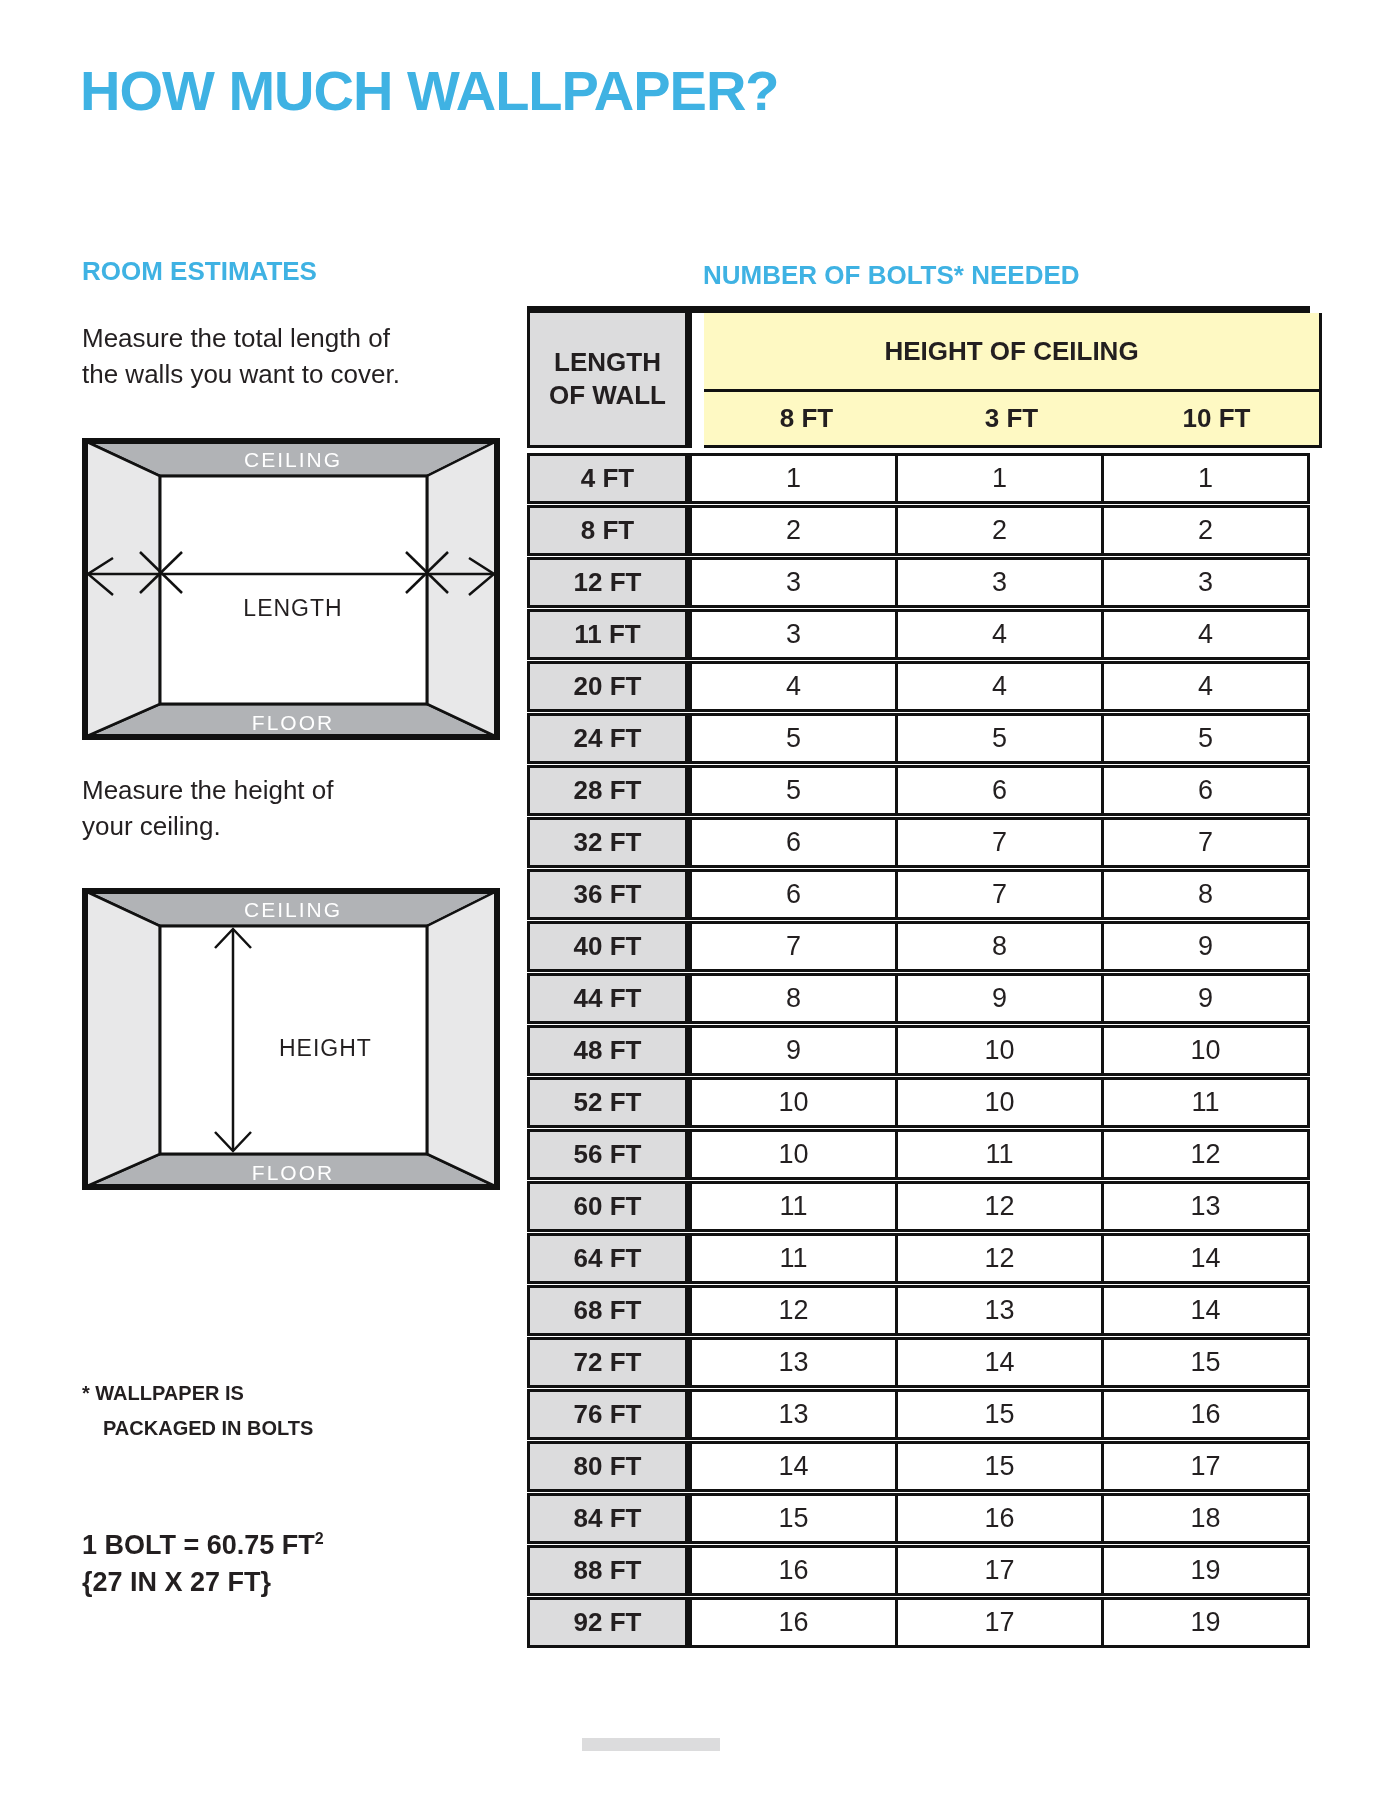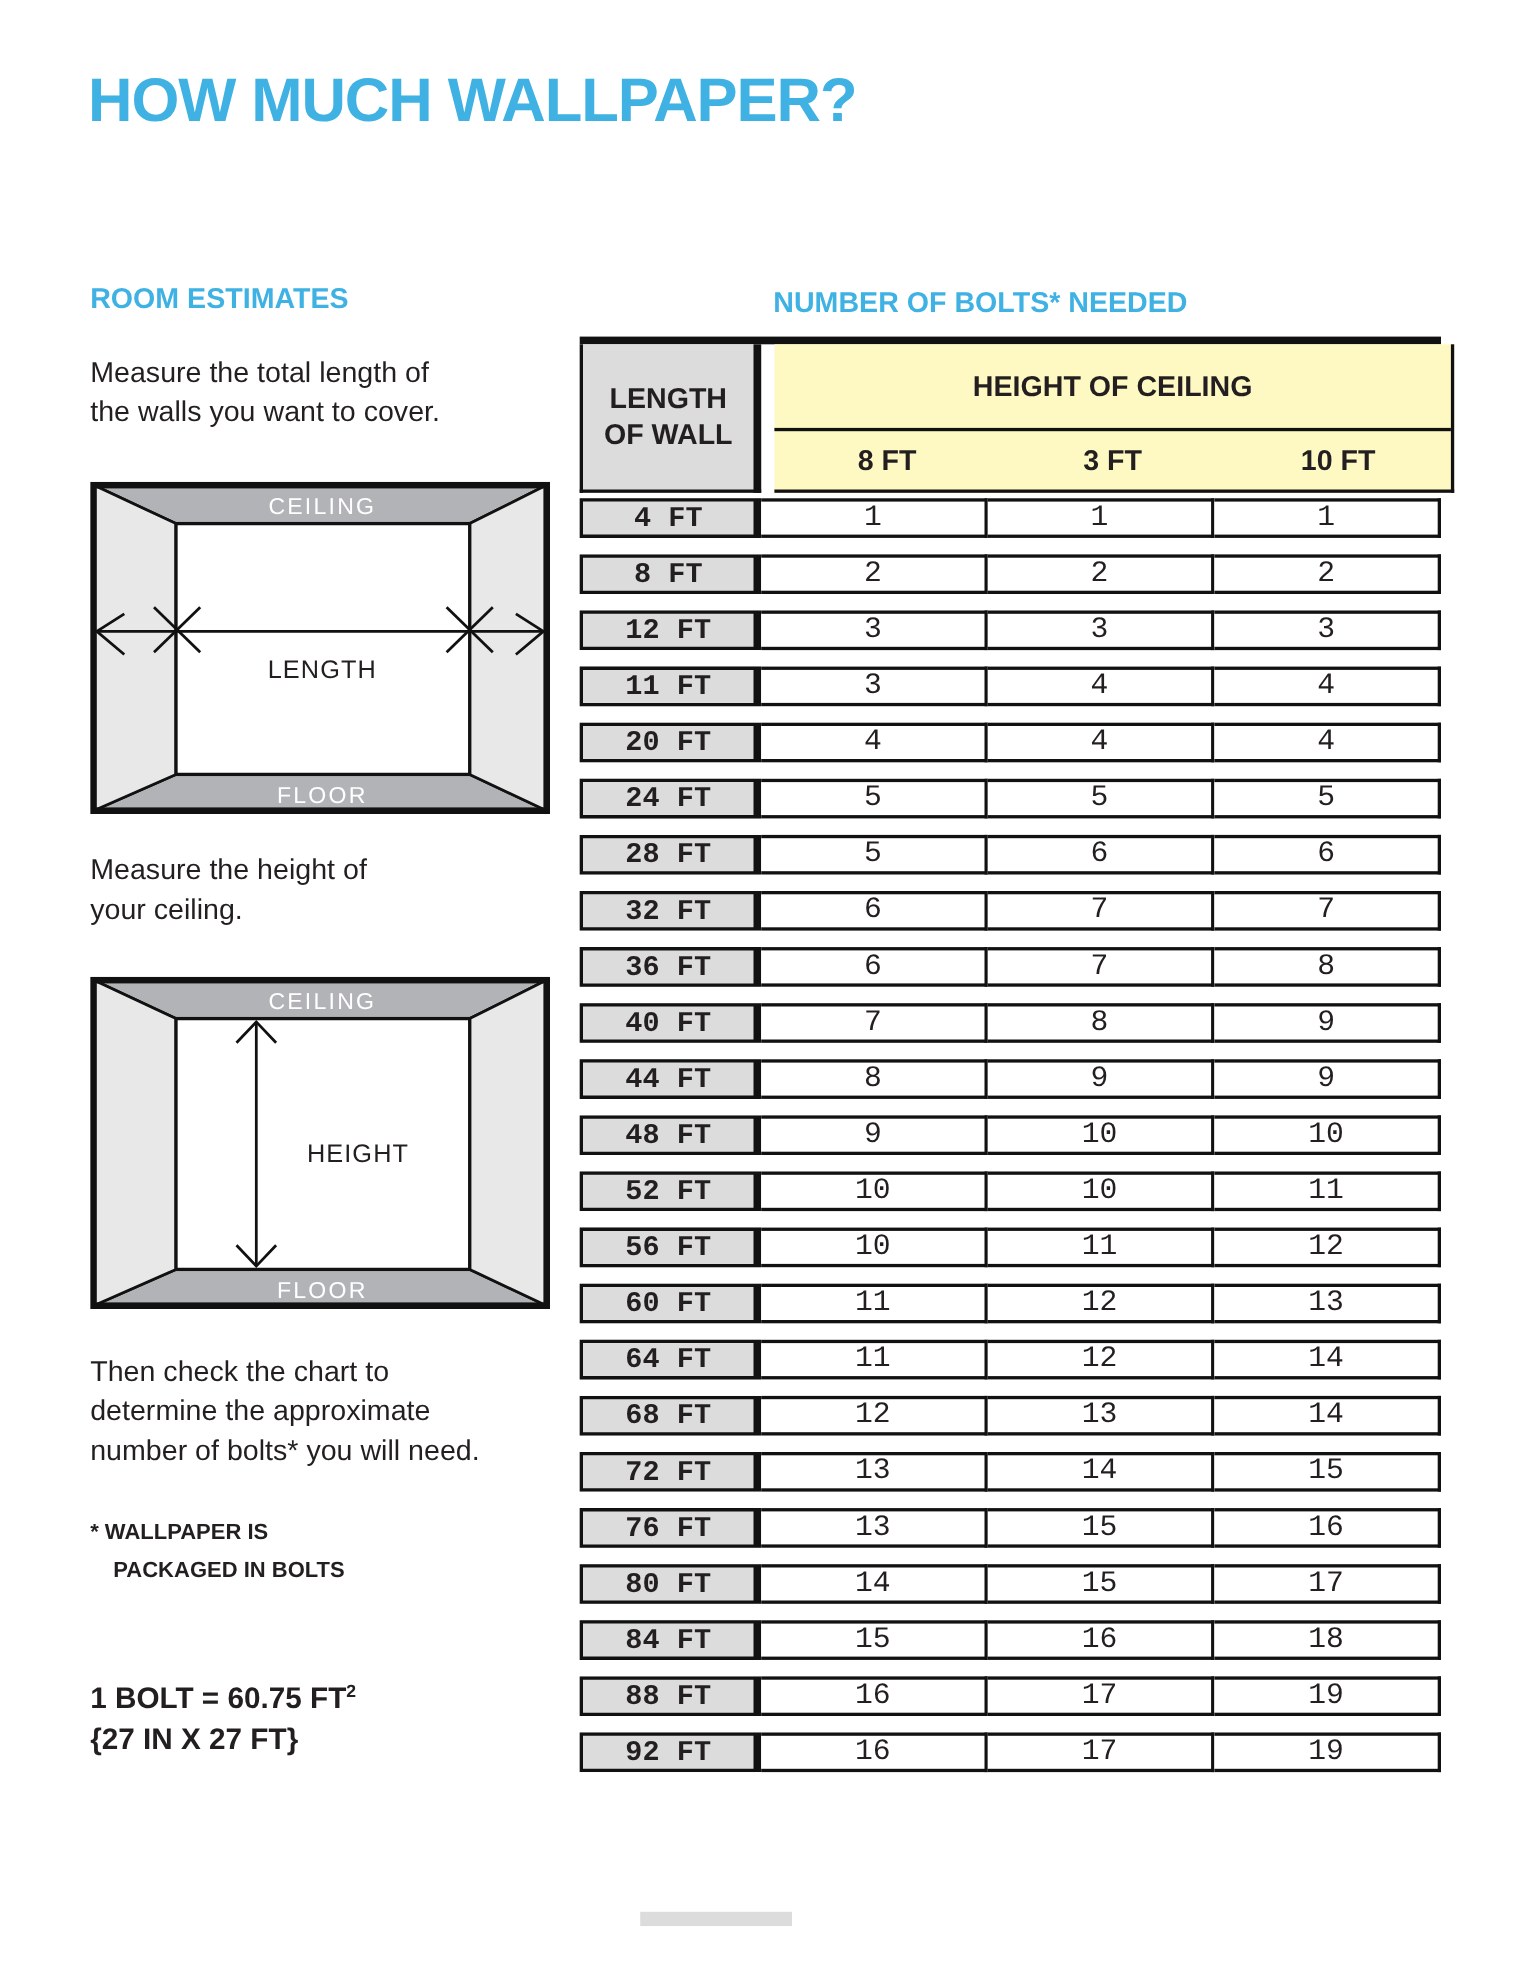--- a/index.html
+++ b/index.html
@@ -47,21 +47,21 @@
     font-weight:bold; font-size:26px; line-height:33px; padding:0 14px;
   }
   .th-right { box-sizing:border-box; background:#fef9c3; border-right:3px solid #111111; border-bottom:3px solid #111111; }
   .th-group {
     height:76px; border-bottom:3px solid #111111;
     display:flex; align-items:center; justify-content:center;
     font-weight:bold; font-size:26px;
   }
   .th-subs { height:53px; display:grid; grid-template-columns:1fr 1fr 1fr; }
   .th-sub { display:flex; align-items:center; justify-content:center; font-weight:bold; font-size:26px; }
-  .trow { display:grid; grid-template-columns:165px 206px 206px 206px; height:36px; margin-bottom:15px;font-family:Liberation Mono, monospace; }
+  .trow { display:grid; grid-template-columns:165px 206px 206px 206px; height:51px; margin-bottom:1px; }
   .cell { box-sizing:border-box; display:flex; align-items:center; justify-content:center; }
   .cell-label {
     background:#dcdcdd; border:3px solid #111111; border-right:7px solid #111111;
     font-weight:bold; font-size:26px;
   }
   .cell-data { background:#ffffff; border:3px solid #111111; border-left:none; font-size:27px; }
   .table-tab { left:582px; top:1738px; width:138px; height:13px; background:#dcdcdd; }
 </style>
 </head>
 <body>
@@ -109,25 +109,20 @@
     <rect x="78" y="38" width="267" height="228" fill="#ffffff" stroke="#111" stroke-width="3"></rect>
     <rect x="3" y="3" width="412" height="296" fill="none" stroke="#111" stroke-width="6"></rect>
     <line x1="151" y1="41" x2="151" y2="263" stroke="#111" stroke-width="2.5"></line>
     <polyline points="133,60 151,41 169,60" fill="none" stroke="#111" stroke-width="2.5"></polyline>
     <polyline points="133,244 151,263 169,244" fill="none" stroke="#111" stroke-width="2.5"></polyline>
     <text class="svg-room-label" x="211" y="29" text-anchor="middle">CEILING</text>
     <text class="svg-room-label" x="211" y="292" text-anchor="middle">FLOOR</text>
     <text class="svg-measure-label" x="197" y="168" text-anchor="start">HEIGHT</text>
   </svg>
 
-  <div class="abs step step-3">
-    <div>Then check the chart to</div>
-    <div>determine the approximate</div>
-    <div>number of bolts* you will need.</div>
-  </div>
 
   <div class="abs footnote">
     <div>* WALLPAPER IS</div>
     <div class="indent">PACKAGED IN BOLTS</div>
   </div>
 
   <div class="abs bolt-info">
     <div><span>1 BOLT = 60.75 FT</span><sup>2</sup></div>
     <div>{27 IN X 27 FT}</div>
   </div>

